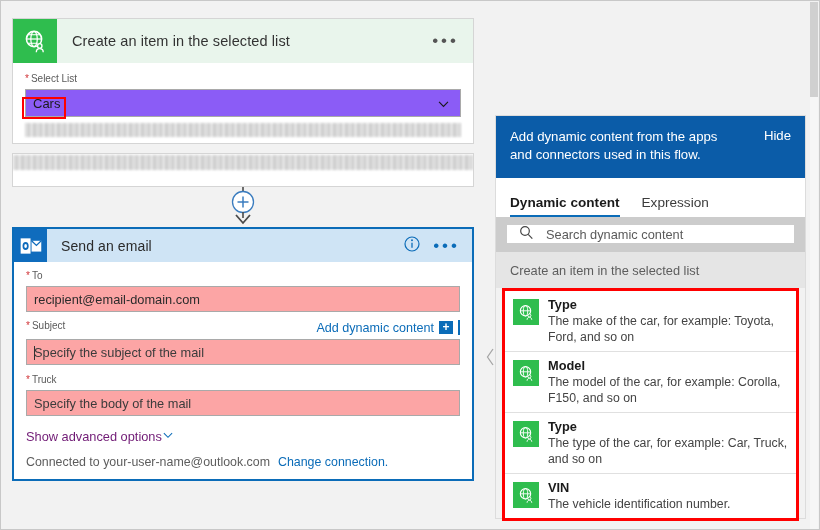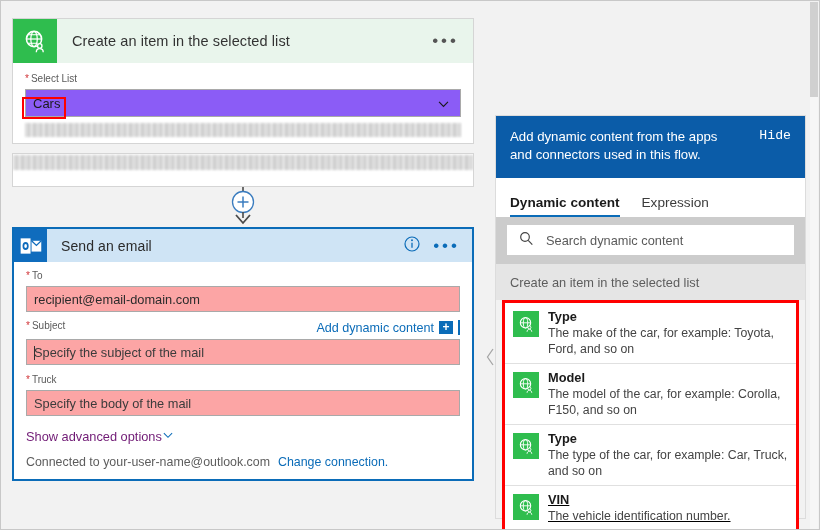--- a/index.html
+++ b/index.html
@@ -255,21 +255,20 @@
   #dc-banner-text {
     font-size: 13.2px;
     line-height: 18px;
     max-width: 215px;
   }
   #dc-hide {
     font-size: 13.2px;
     color: #ffffff;
     cursor: pointer;
     white-space: nowrap;
-    font-family: Liberation Mono, monospace;
   }
   #dc-tabs {
     background: #ffffff;
     display: flex;
     align-items: flex-end;
     height: 39px;
     padding: 0 14px;
     gap: 22px;
   }
   .dc-tab {
@@ -289,21 +288,21 @@
     left: 0; right: 0; bottom: 0;
     height: 2.5px;
     background: #0b6cb8;
   }
   #dc-search-wrap {
     background: #cccccc;
     padding: 8px 11px 9px 11px;
   }
   #dc-search {
     background: #ffffff;
-    height: 30px;
+    height: 18px;
     display: flex; align-items: center;
     gap: 12px;
     padding-left: 12px;
   }
   #dc-search .ph {
     font-size: 12.8px;
     color: #5a5a5a;
   }
   #dc-group-label {
     background: #e5e5e5;
@@ -318,21 +317,21 @@
     box-sizing: border-box;
   }
   .dc-item {
     display: flex;
     gap: 9px;
     padding: 6px 8px 6px 8px;
     border-bottom: 1px solid #e0e0e0;
     cursor: pointer;
     align-items: flex-start;
   }
-  .dc-item:last-child { border-bottom: none; text-decoration: underline; }
+  .dc-item:last-child { border-bottom: none; }
   .dc-item-icon {
     width: 26px; height: 26px;
     background: #2fbd4e;
     flex: 0 0 26px;
     display: flex; align-items: center; justify-content: center;
     margin-top: 2px;
   }
   .dc-item-name {
     font-size: 12.8px;
     font-weight: bold;

